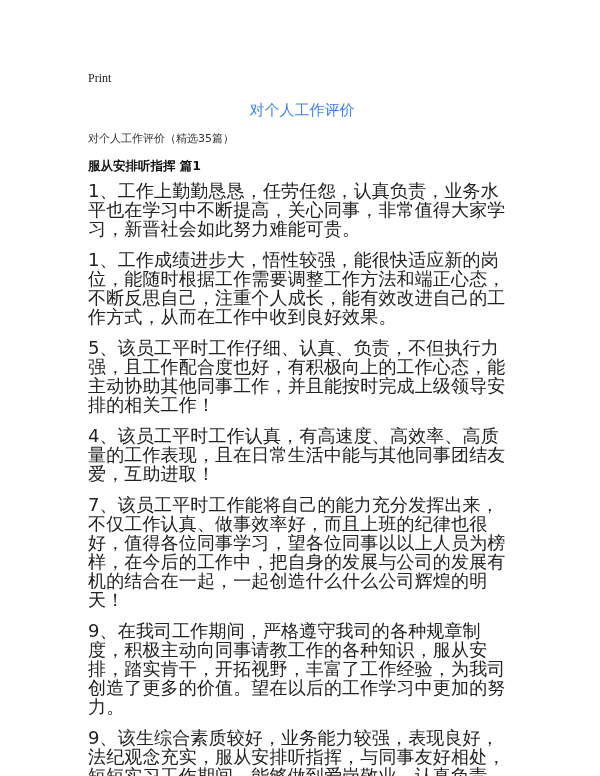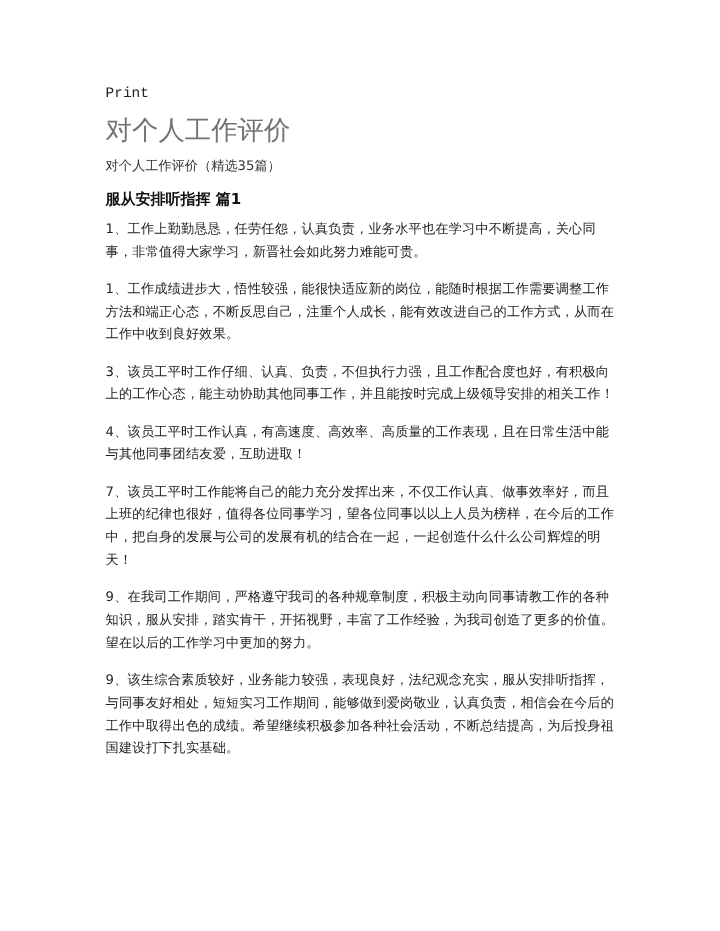--- a/index.html
+++ b/index.html
@@ -15,68 +15,68 @@
       color: #1a1a1a;
       font-family: "DejaVu Sans", "Liberation Sans", sans-serif;
     }
     .page {
       position: absolute;
       left: 88px;
       top: 70px;
       width: 428px;
     }
     .print-label {
-      font-family: Liberation Mono, monospace;
+      font-family: Liberation Serif, serif;
       font-size: 12px;
       color: #222;
       height: 16px;
       line-height: 16px;
       margin: 0 0 12px 0;
     }
     .doc-title {
-      text-align: left;
-      font-size: 22px;
+      text-align: center;
+      font-size: 15px;
       font-weight: normal;
-      color: #737373;
+      color: #3b82f6;
       line-height: 24px;
       margin: 0 0 8px 0;
       padding-left: 0;
     }
     .doc-subtitle {
       font-size: 11px;
       color: #333;
       line-height: 18px;
       margin: 0 0 9px 0;
     }
     .section-heading {
       font-size: 12.5px;
       font-weight: bold;
       color: #111;
       line-height: 18px;
       margin: 0 0 6px 0;
     }
     .para {
-      font-size: 11px;
+      font-size: 18px;
       line-height: 19px;
       color: #222;
       margin: 0 0 12px 0;
       letter-spacing: 0.15px;
       word-break: break-all;
     }
   </style>
 </head>
 <body>
 
 <div class="page">
   <div class="print-label">Print</div>
   <h1 class="doc-title">对个人工作评价</h1>
   <div class="doc-subtitle">对个人工作评价（精选35篇）</div>
   <div class="section-heading">服从安排听指挥 篇1</div>
   <div>
     <p class="para">1、工作上勤勤恳恳，任劳任怨，认真负责，业务水平也在学习中不断提高，关心同事，非常值得大家学习，新晋社会如此努力难能可贵。</p>
     <p class="para">1、工作成绩进步大，悟性较强，能很快适应新的岗位，能随时根据工作需要调整工作方法和端正心态，不断反思自己，注重个人成长，能有效改进自己的工作方式，从而在工作中收到良好效果。</p>
-    <p class="para">3、该员工平时工作仔细、认真、负责，不但执行力强，且工作配合度也好，有积极向上的工作心态，能主动协助其他同事工作，并且能按时完成上级领导安排的相关工作！</p>
+    <p class="para">5、该员工平时工作仔细、认真、负责，不但执行力强，且工作配合度也好，有积极向上的工作心态，能主动协助其他同事工作，并且能按时完成上级领导安排的相关工作！</p>
     <p class="para">4、该员工平时工作认真，有高速度、高效率、高质量的工作表现，且在日常生活中能与其他同事团结友爱，互助进取！</p>
     <p class="para">7、该员工平时工作能将自己的能力充分发挥出来，不仅工作认真、做事效率好，而且上班的纪律也很好，值得各位同事学习，望各位同事以以上人员为榜样，在今后的工作中，把自身的发展与公司的发展有机的结合在一起，一起创造什么什么公司辉煌的明天！</p>
     <p class="para">9、在我司工作期间，严格遵守我司的各种规章制度，积极主动向同事请教工作的各种知识，服从安排，踏实肯干，开拓视野，丰富了工作经验，为我司创造了更多的价值。望在以后的工作学习中更加的努力。</p>
     <p class="para">9、该生综合素质较好，业务能力较强，表现良好，法纪观念充实，服从安排听指挥，与同事友好相处，短短实习工作期间，能够做到爱岗敬业，认真负责，相信会在今后的工作中取得出色的成绩。希望继续积极参加各种社会活动，不断总结提高，为后投身祖国建设打下扎实基础。</p>
   </div>
 </div>
 
 </body></html>

